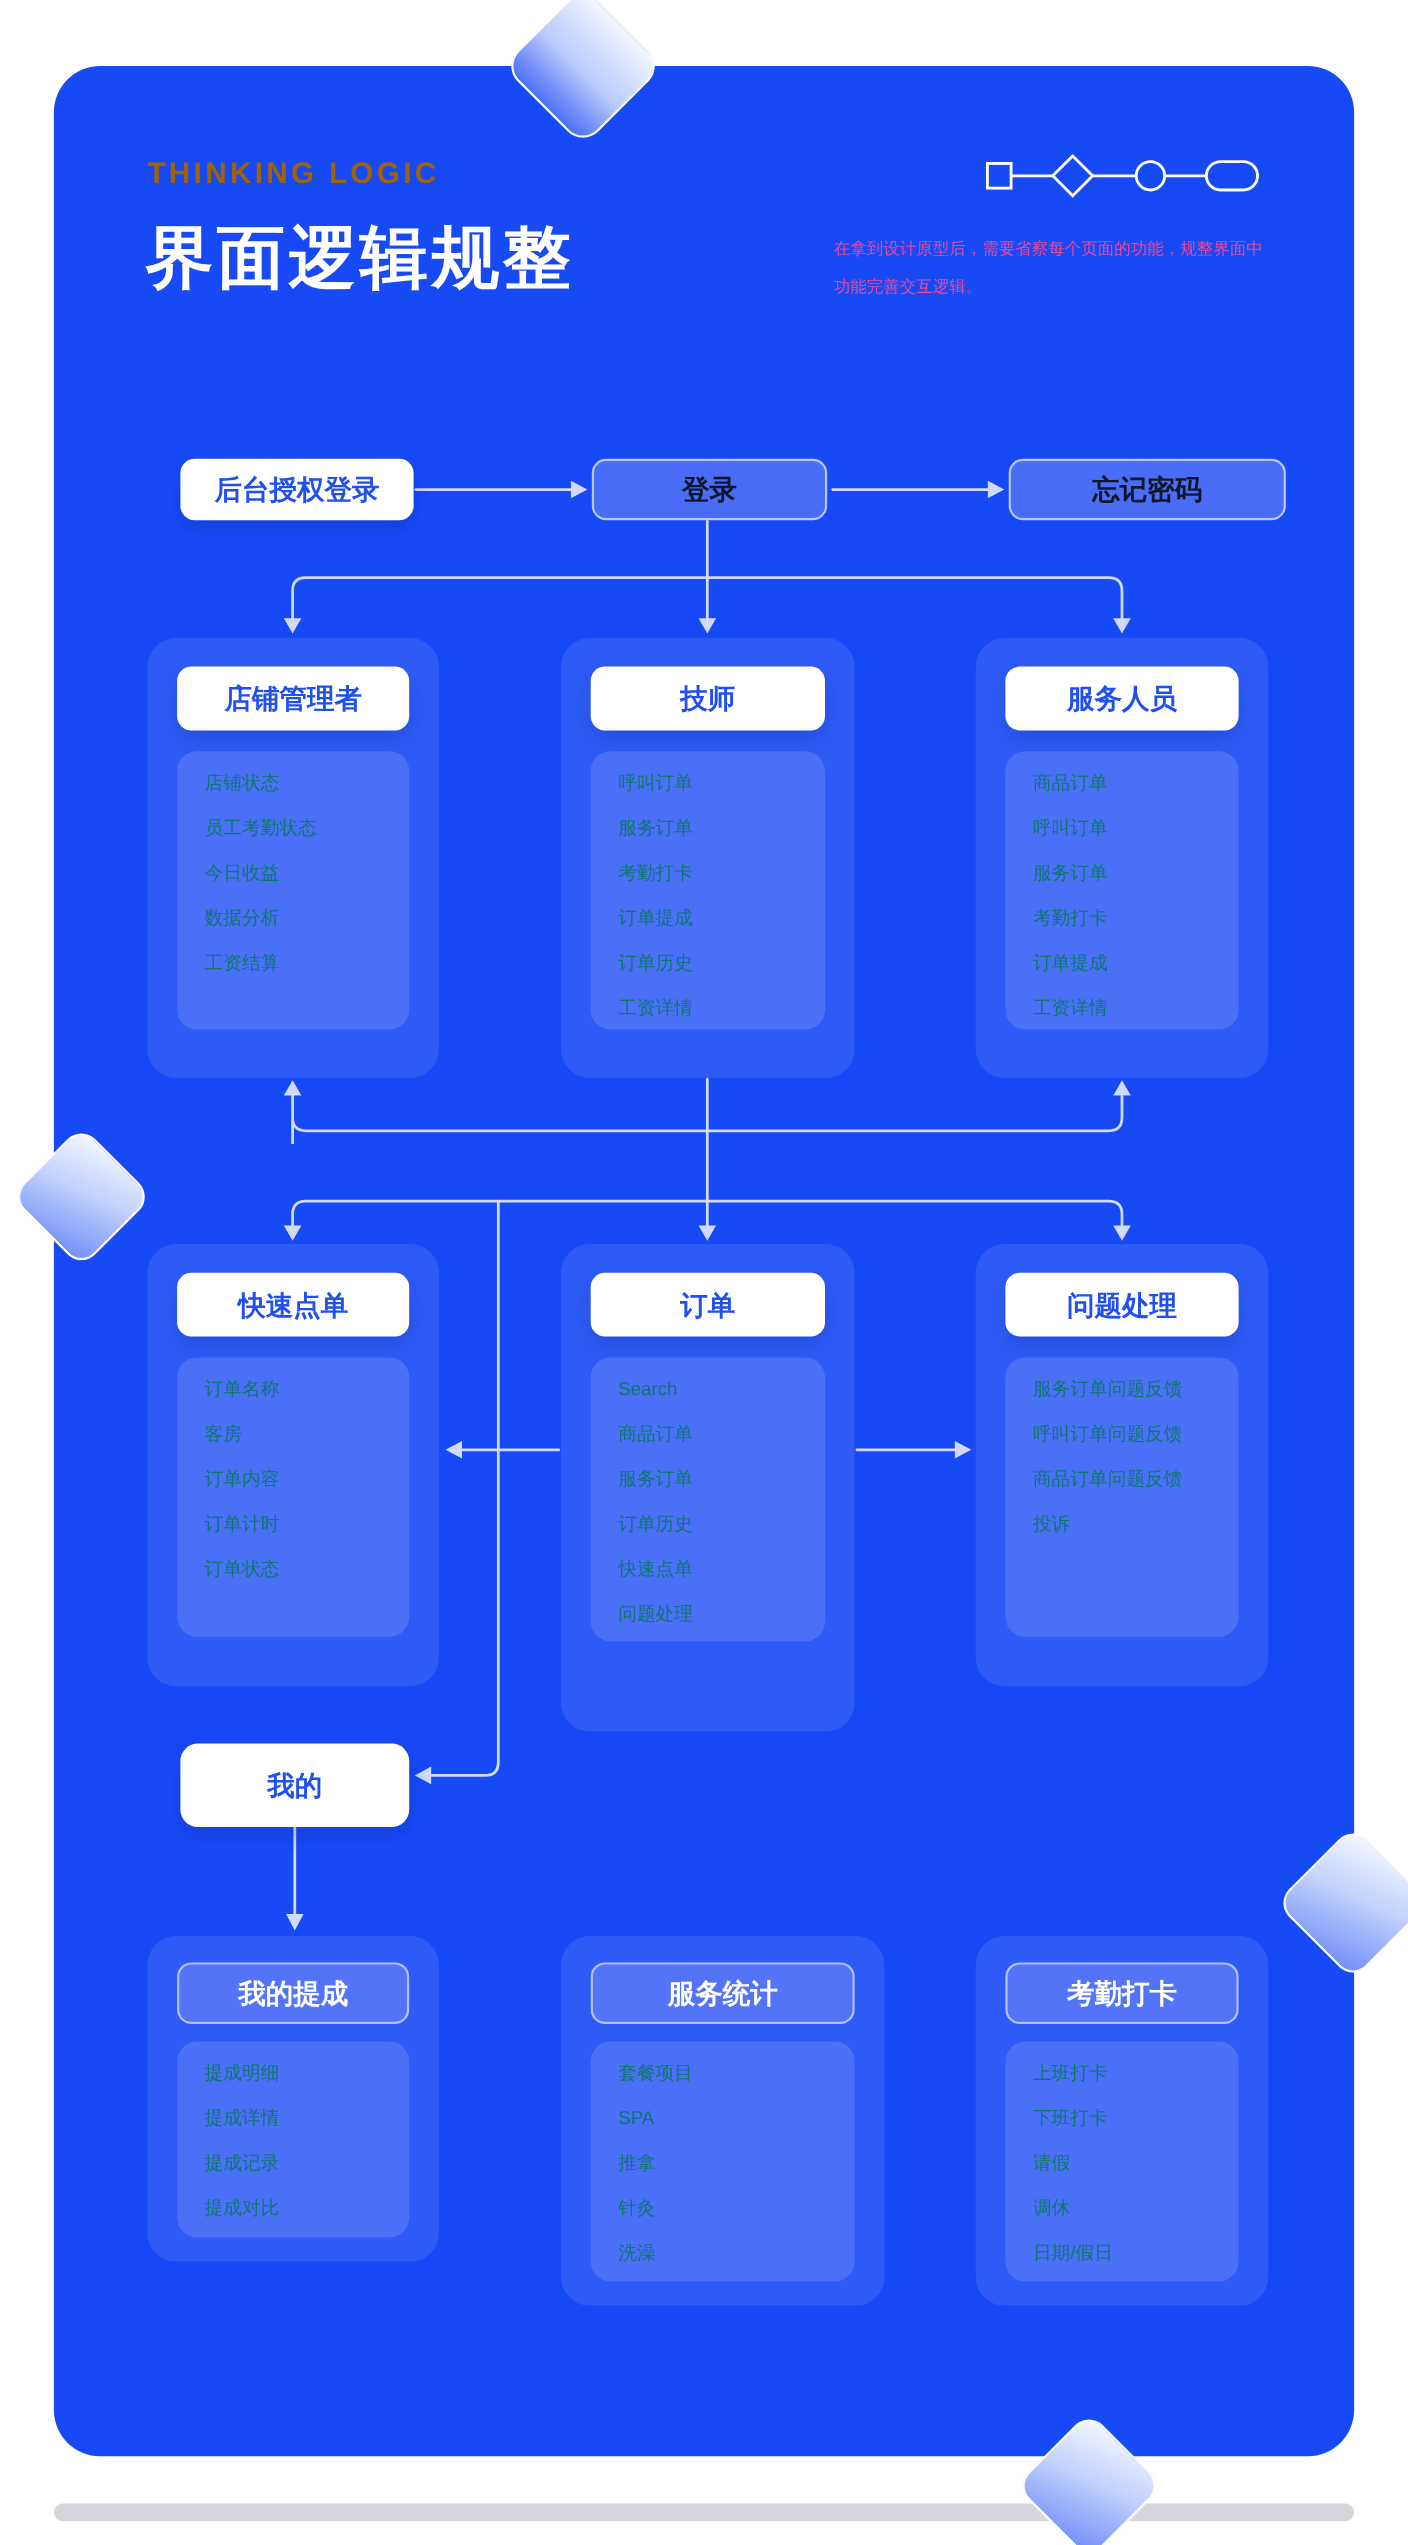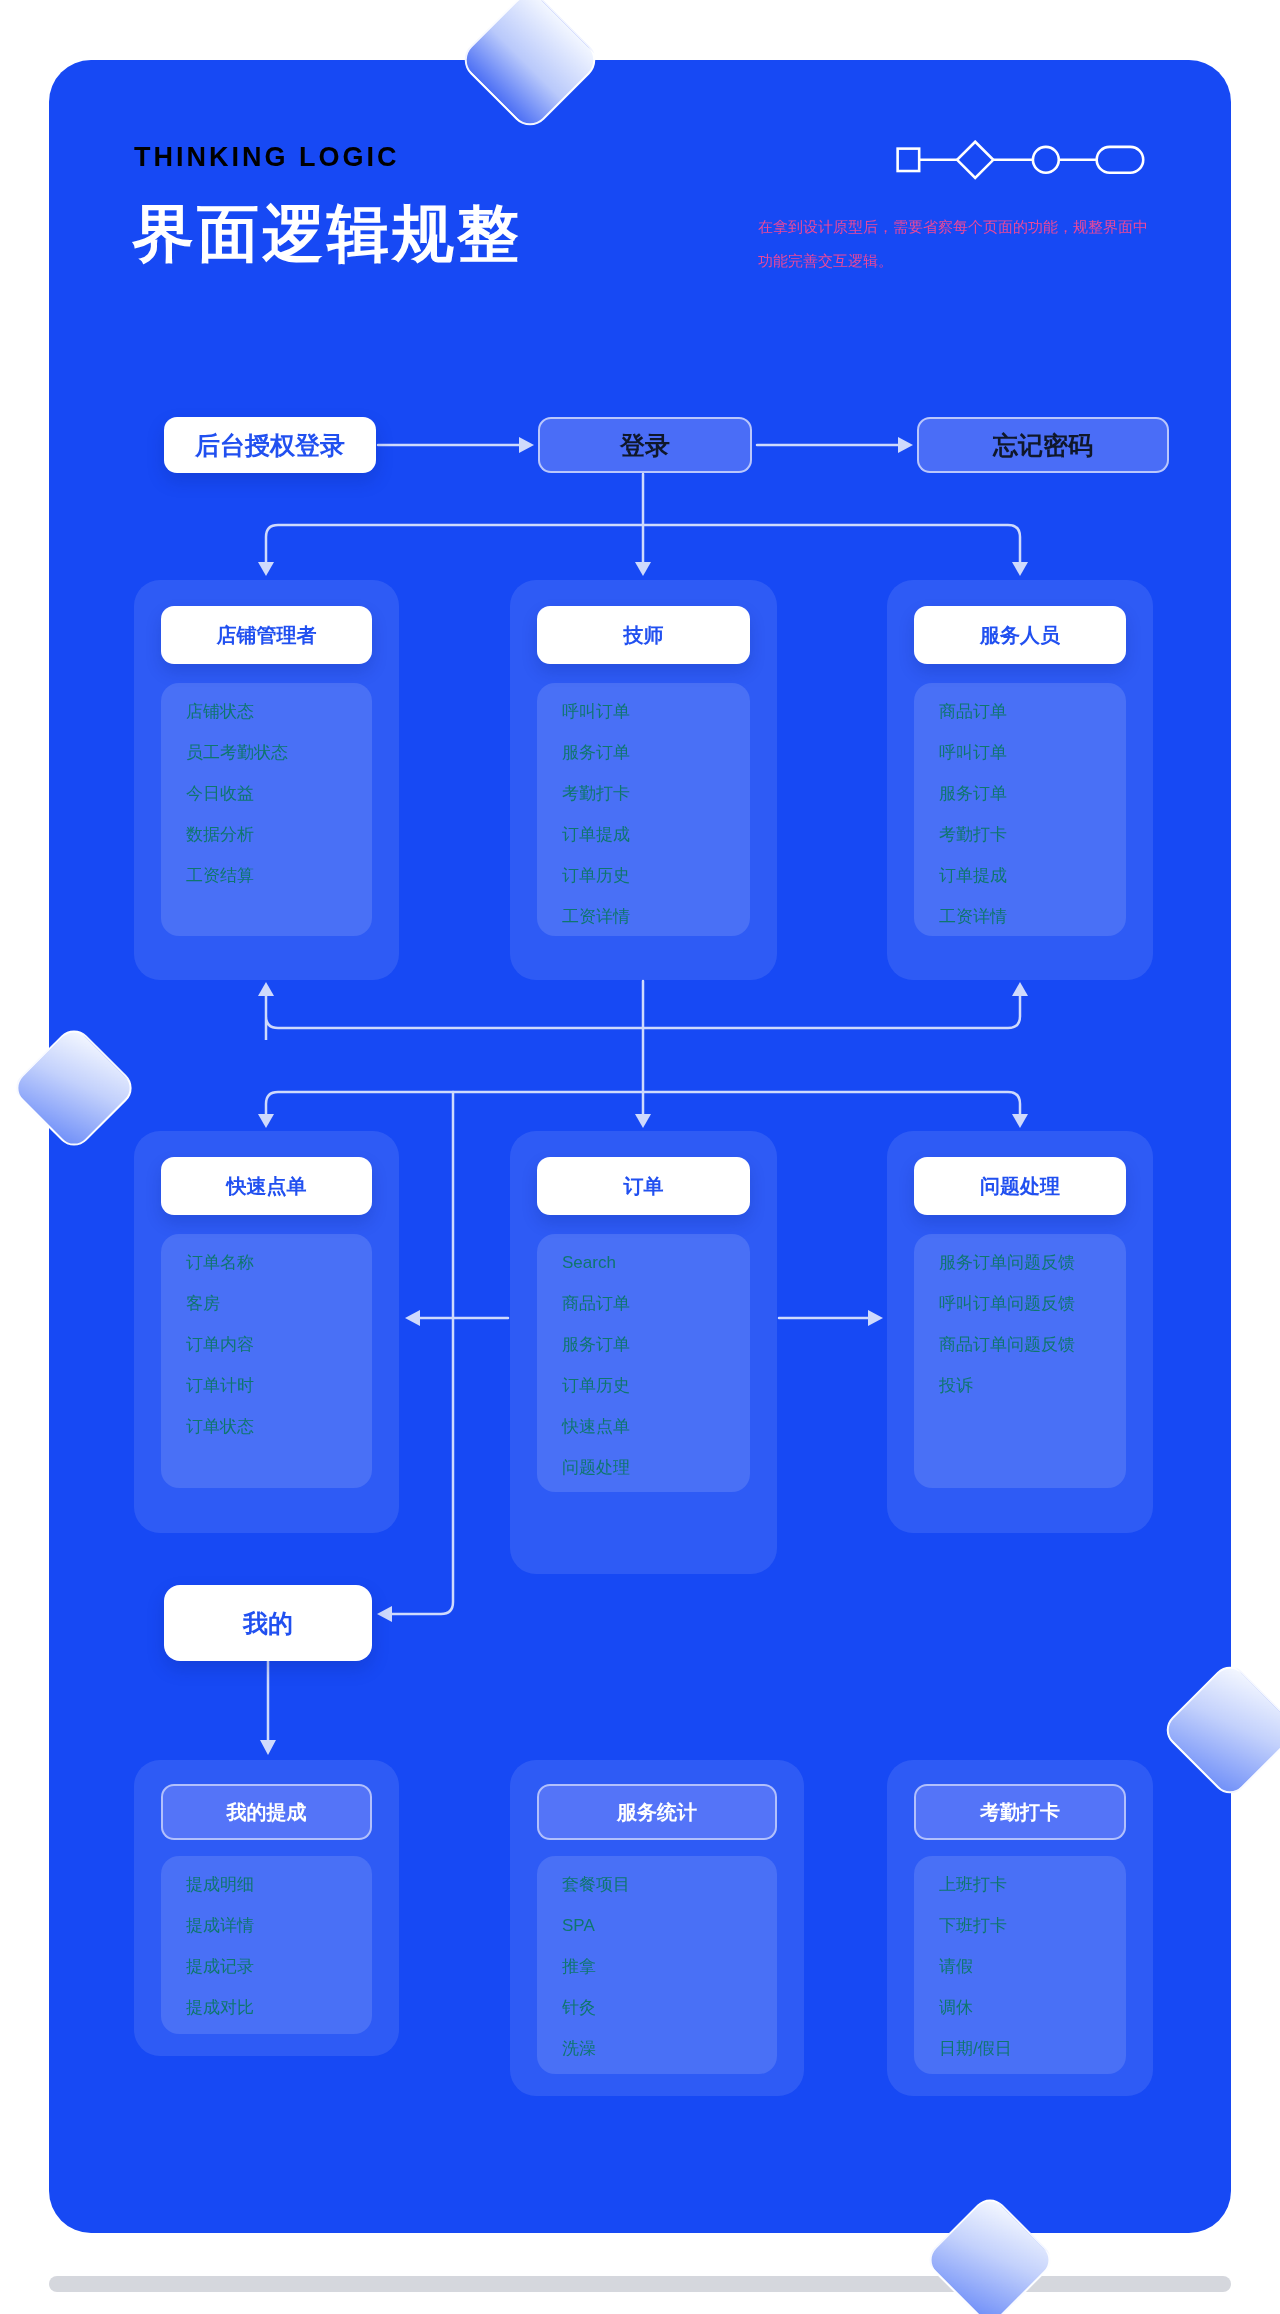--- a/index.html
+++ b/index.html
@@ -21,21 +21,21 @@
   .diamond.top{left:478px;top:8px;width:100px;height:100px;border-radius:20px;
     background:linear-gradient(180deg,#f2f6ff 0%,#b9c9fb 55%,#4d70f5 100%);}
   .diamond.left{left:28px;top:1042px;width:88px;height:88px;border-radius:18px;}
   .diamond.right{left:1180px;top:1680px;width:96px;height:96px;border-radius:18px;}
   .diamond.bottom{left:942px;top:2212px;width:92px;height:92px;border-radius:18px;}
   .next-page{
     position:absolute;left:49px;top:2276px;width:1182px;height:16px;
     background:#d5d7dd;border-radius:8px;z-index:1;
   }
   
-  .eyebrow{position:absolute;left:134px;top:142px;color:#000000;font-size:27px;
+  .eyebrow{position:absolute;left:134px;top:142px;color:#a16207;font-size:27px;
     font-weight:700;letter-spacing:3px;z-index:2;}
   .big-title{position:absolute;left:132px;top:192px;color:#ffffff;font-size:62px;
     font-weight:800;letter-spacing:3px;z-index:2;}
   .desc{position:absolute;left:758px;top:210px;width:404px;color:#ec4899;
     font-size:15px;line-height:34px;z-index:2;}
   .decor-icons{position:absolute;left:895px;top:140px;width:250px;z-index:2;}
   
   svg.wires{position:absolute;left:0;top:0;z-index:1;pointer-events:none;}
   
   .node{
@@ -50,21 +50,21 @@
   .n-forgot{left:917px;top:417px;width:252px;}
   .n-mine{left:164px;top:1585px;width:208px;height:76px;border-radius:16px;}
   
   .group{
     position:absolute;background:rgba(255,255,255,.10);border-radius:26px;
     padding:26px 27px 44px;box-sizing:border-box;display:flex;flex-direction:column;
     z-index:2;
   }
   .g-title{
     flex:none;height:58px;border-radius:13px;display:flex;align-items:center;
-    justify-content:center;font-size:20px;font-weight:700;margin-bottom:19px;
+    justify-content:center;font-size:25px;font-weight:700;margin-bottom:19px;
     box-sizing:border-box;
   }
   .g-title.white{background:#ffffff;color:#2150f0;box-shadow:0 8px 16px rgba(8,28,120,.18);}
   .g-title.ghost{background:#5474f8;border:2px solid rgba(255,255,255,.55);color:#ffffff;}
   ul.panel{
     flex:1;margin:0;list-style:none;background:rgba(255,255,255,.13);
     border-radius:18px;padding:8px 10px 0 25px;overflow:hidden;
   }
   ul.panel li{font-size:17px;line-height:41px;color:#0f766e;font-weight:400;}
   .g0{left:134px;top:580px;width:265px;height:400px;}

